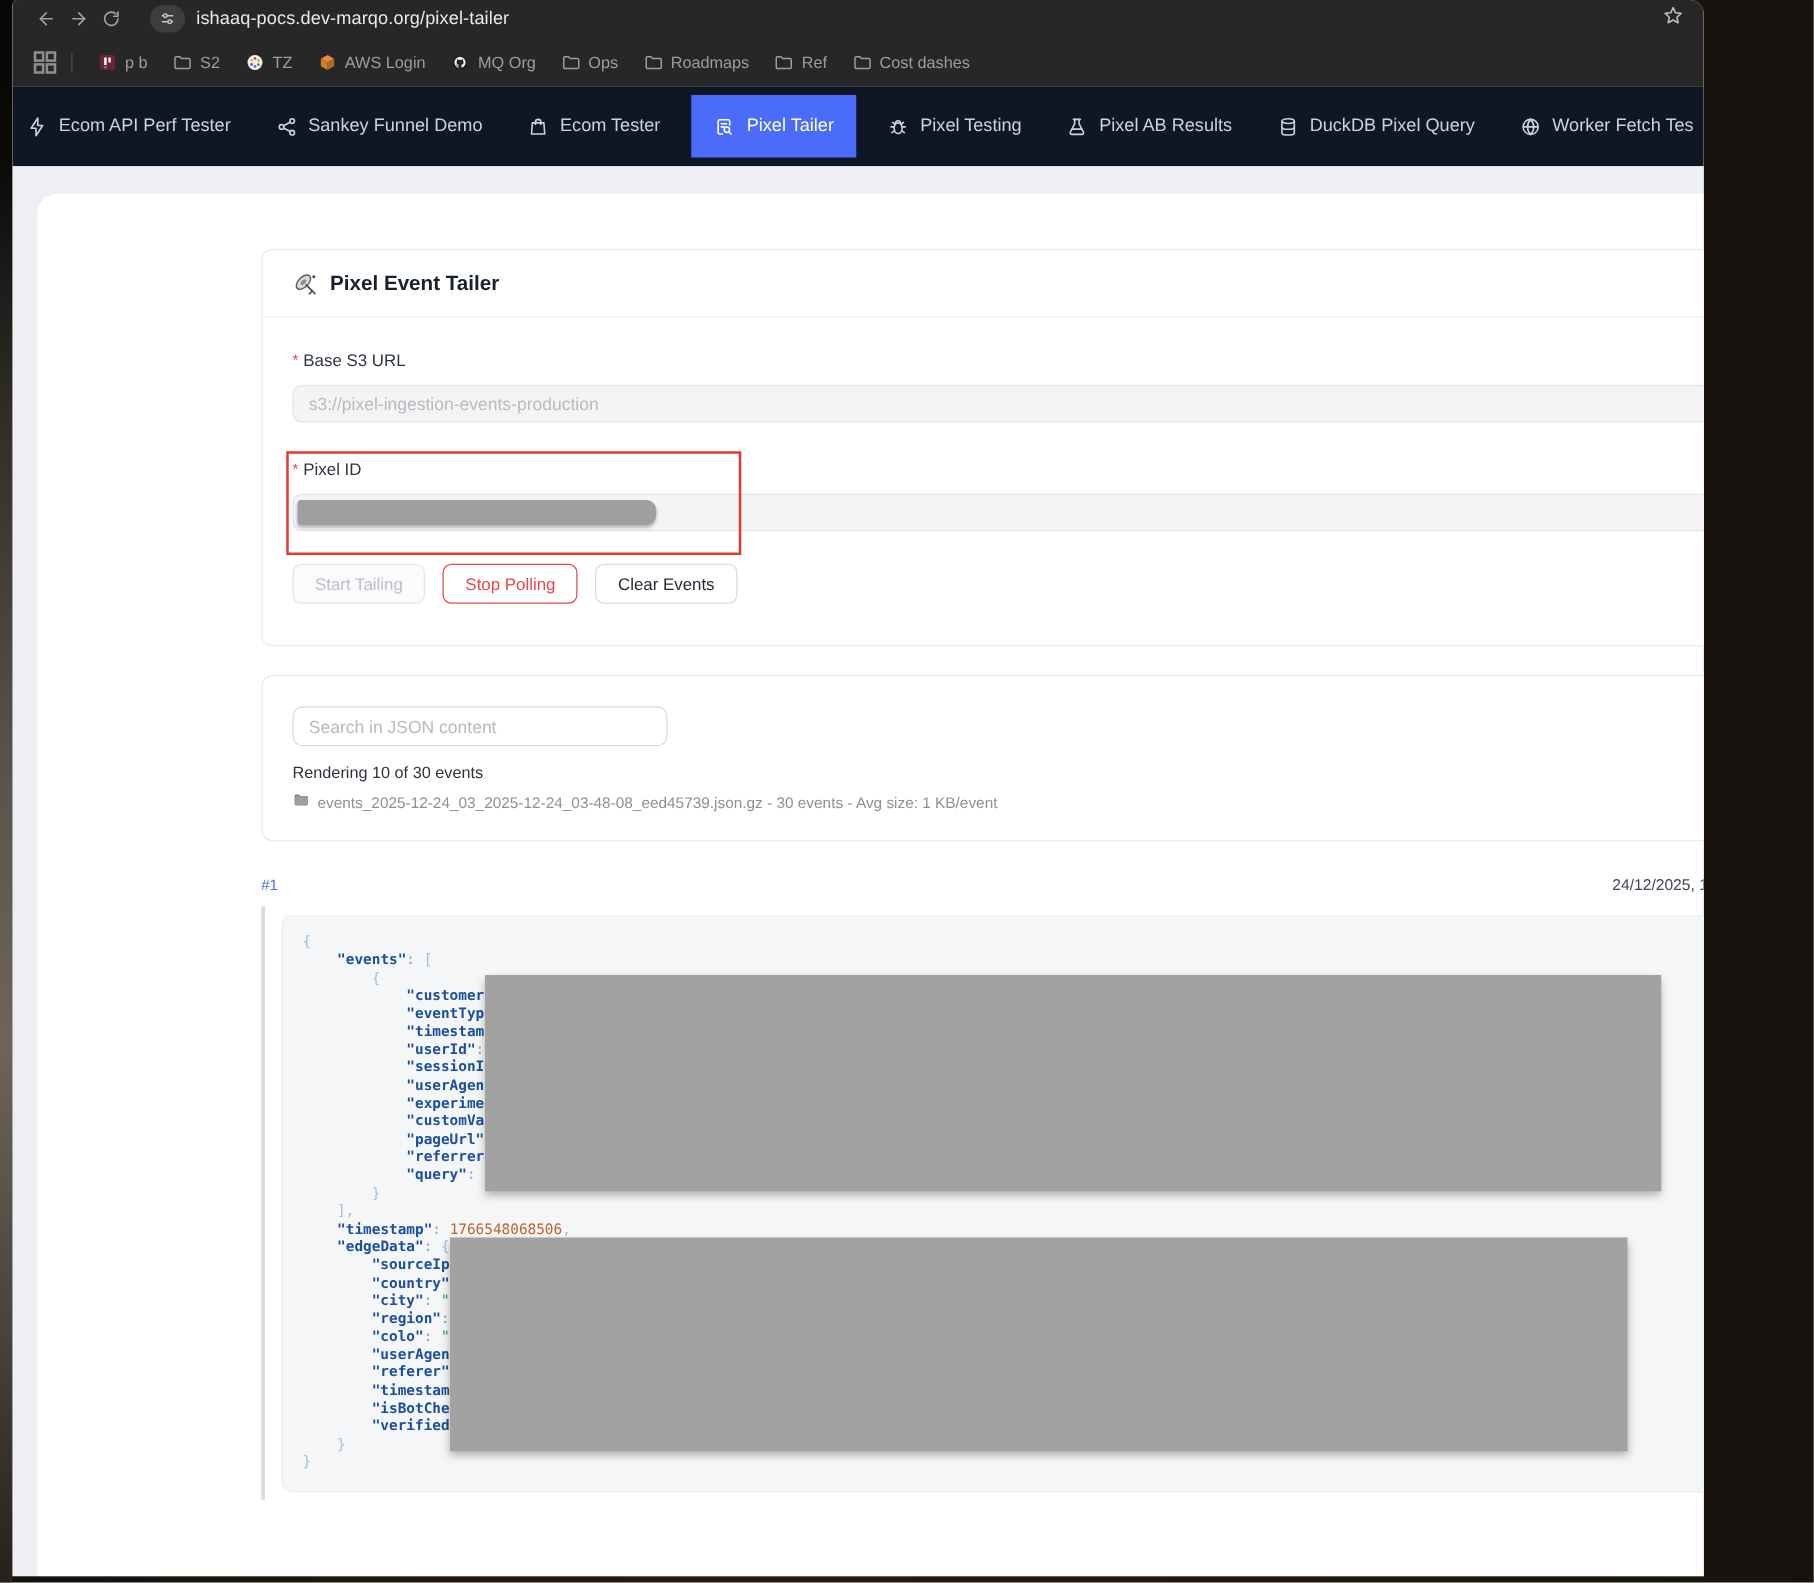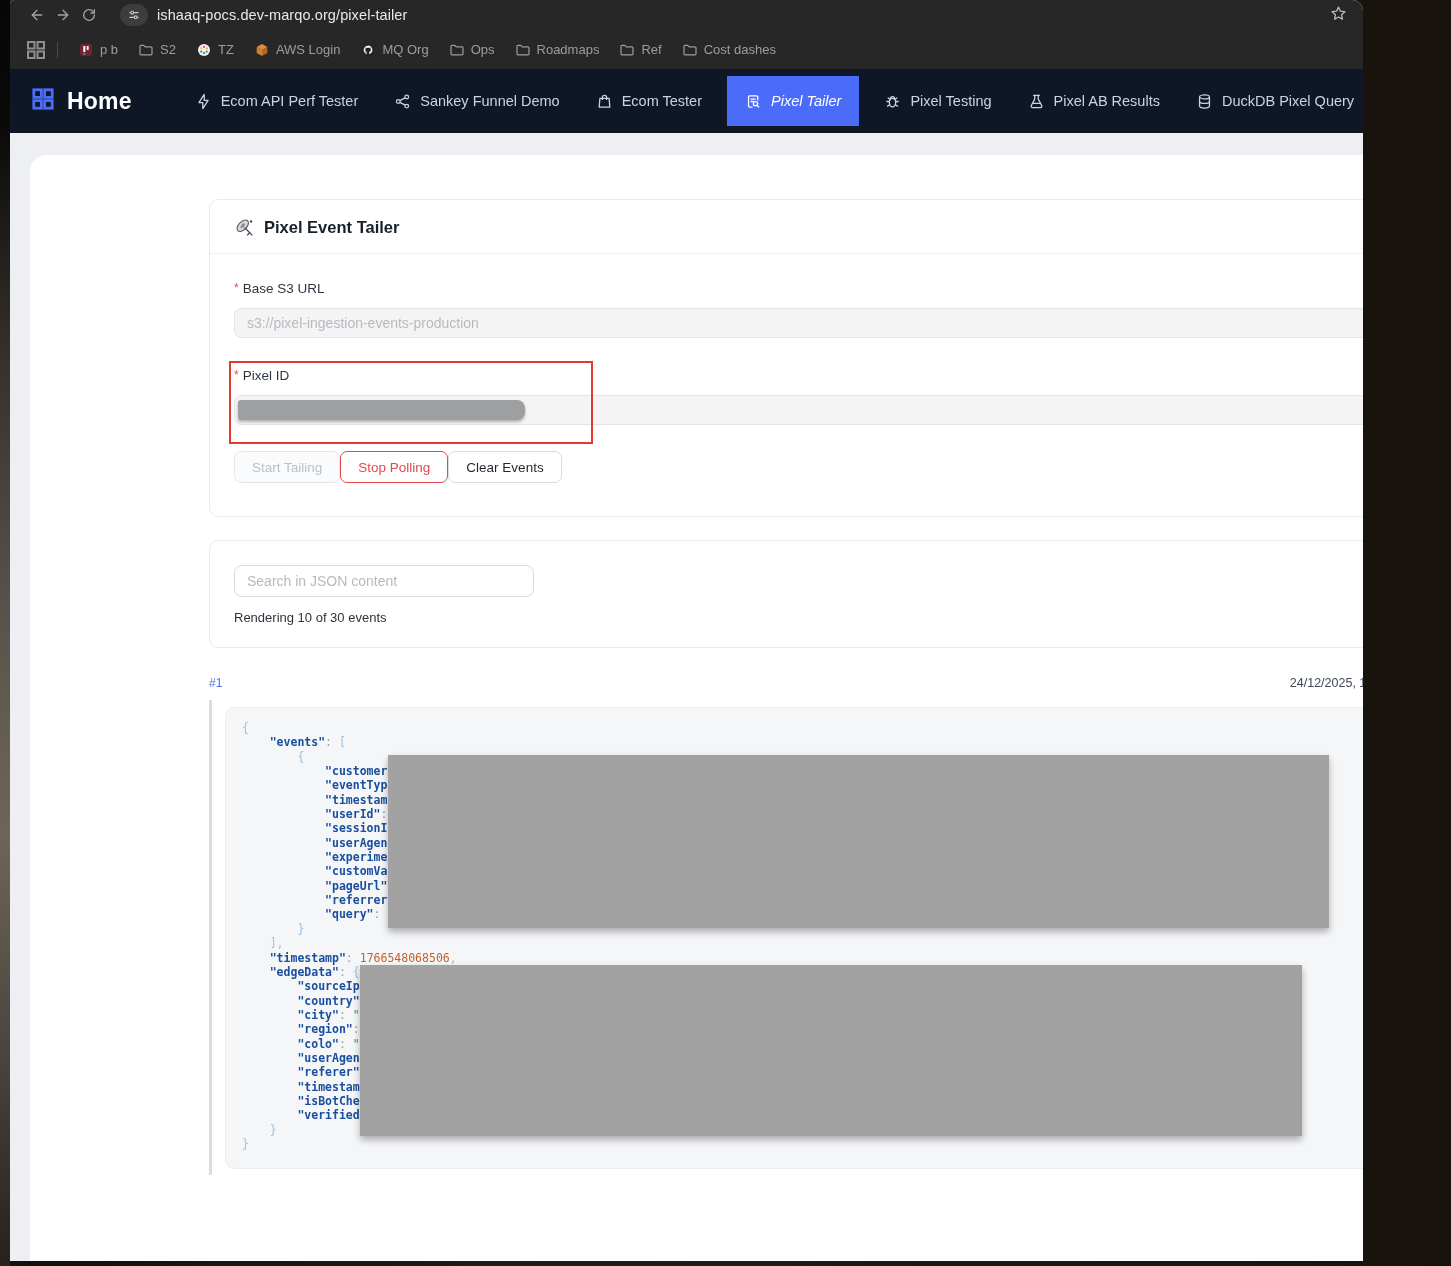--- a/index.html
+++ b/index.html
@@ -35,21 +35,21 @@
   .bookmark { display:flex; align-items:center; gap:6px; padding:0 10px; height:26px; white-space:nowrap; }
   .bookmark svg { width:16px; height:16px; flex:0 0 auto; }
   
   .app-nav { background:#0f1726; height:64px; flex:0 0 auto; display:flex; align-items:stretch; overflow:hidden; }
   .brand { display:flex; align-items:center; gap:11px; padding-left:20px; margin-right:52px; flex:0 0 auto; }
   .brand svg { width:26px; height:26px; }
   .brand-name { color:#fff; font-size:23px; font-weight:700; letter-spacing:.2px; }
   .nav-tabs { display:flex; align-items:stretch; gap:14px; white-space:nowrap; }
   .nav-tab { display:flex; align-items:center; gap:9px; color:#ccd3df; font-size:14.5px; padding:0 11px; margin:8px 0; }
   .nav-tab svg { width:17px; height:17px; flex:0 0 auto; }
-  .nav-tab.active { background:#4a6cf8; color:#fff; margin:7px 0; padding:0 18px;font-style:italic; }
+  .nav-tab.active { background:#4a6cf8; color:#fff; margin:7px 0; padding:0 18px; }
   
   .page { flex:1 1 auto; background:#edeff3; position:relative; overflow:hidden; }
   .page-card { position:absolute; left:20px; top:22px; right:0; bottom:-20px; background:#fff; border-top-left-radius:16px; }
   .content-col { position:relative; margin-left:179px; width:1199px; }
   .card { background:#fff; border:1px solid #e9ebee; border-radius:9px; position:relative; }
   .card-header { padding:17px 24px 15px; border-bottom:1px solid #eef0f2; display:flex; align-items:center; gap:9px; }
   .card-title { font-size:16.5px; font-weight:700; color:#17202b; }
   .sat-icon svg { width:21px; height:21px; display:block; }
   .card1 { margin-top:44px; }
   .card1-body { padding:27px 24px 33px; }
@@ -63,21 +63,21 @@
   .text-input::placeholder { color:#b6bac1; }
   .field-gap { height:30px; }
   .pixel-redaction {
     position:absolute; left:28px; top:200px; width:287px; height:20px;
     background:#9d9fa1; border-radius:3px 8px 8px 3px; box-shadow:0 2px 3px rgba(0,0,0,.28);
   }
   .annotation-rect {
     position:absolute; left:19px; top:161px; width:364px; height:83px;
     border:2px solid #e23b2e; pointer-events:none;
   }
-  .btn-row { display:flex; margin-top:26px;align-items:center; }
+  .btn-row { display:flex; gap:14px; margin-top:26px;align-items:center; }
   .btn { height:32px; border-radius:7px; font-size:13.5px; padding:0 17px; background:#fff;
          border:1px solid #d9dbdf; color:#1f2630; font-family:"Liberation Sans",sans-serif; display:flex; align-items:center; }
   .btn-disabled { color:#bcc0c6; border-color:#e4e6e9; background:#fafbfc; }
   .btn-danger { color:#e5484d; border-color:#e5484d; }
   .card2 { margin-top:23px; }
   .card2-header { padding:16px 24px 15px; border-bottom:1px solid #eef0f2; }
   .card2-title { font-size:15.5px; font-weight:700; color:#17202b; }
   .card2-body { padding:24px 24px 22px; }
   .search-input {
     width:300px; height:32px; border:1px solid #d7dade; background:#fff; border-radius:8px;
@@ -245,31 +245,20 @@
                 <path d="M3 6.5C3 5.7 3.7 5 4.5 5h4.2l2 2.2h8.8c.8 0 1.5.7 1.5 1.5v9c0 .8-.7 1.5-1.5 1.5h-15C3.7 19.2 3 18.5 3 17.7z"></path>
               </svg>
             </span>
             <span>Cost dashes</span>
           </div>
         </div>
     </div>
   </div>
 
   <div class="app-nav">
-    <div class="brand">
-      <span>
-        <svg viewBox="0 0 24 24" fill="none" stroke="#4a6cf8" stroke-width="2.6">
-            <rect x="3.5" y="3.5" width="7" height="7"></rect>
-            <rect x="13.5" y="3.5" width="7" height="7"></rect>
-            <rect x="3.5" y="13.5" width="7" height="7"></rect>
-            <rect x="13.5" y="13.5" width="7" height="7"></rect>
-          </svg>
-      </span>
-      <span class="brand-name">Home</span>
-    </div>
     <div class="nav-tabs" id="nav-tabs">
         <div class="nav-tab">
           <span style="display: flex;">
             <svg viewBox="0 0 24 24" fill="none" stroke="currentColor" stroke-width="1.8" stroke-linejoin="round">
               <path d="M13 2L5.5 13.5h5.5L11 22l7.5-11.5H13z"></path>
             </svg>
           </span>
           <span>Ecom API Perf Tester</span>
         </div>
         <div class="nav-tab">
@@ -377,20 +366,29 @@
             </div>
             <div class="pixel-redaction"></div>
             <div class="annotation-rect"></div>
           </div>
         </div>
 
         <div class="card card2">
           <div class="card2-body">
             <input class="search-input" placeholder="Search in JSON content" style="">
             <div class="render-status">Rendering 10 of 30 events</div>
+            <div class="file-info">
+              <span>
+                <svg viewBox="0 0 24 24">
+                    <path d="M3 6.2c0-.9.7-1.6 1.6-1.6h4.2l2 2h8.6c.9 0 1.6.7 1.6 1.6v9.6c0 .9-.7 1.6-1.6 1.6H4.6c-.9 0-1.6-.7-1.6-1.6z" fill="#7e848c"></path>
+                    <path d="M3 9.5l2-2.3h16.5l-2 11.8H4.6C3.7 19 3 18.3 3 17.4z" fill="#9aa0a8"></path>
+                  </svg>
+              </span>
+              <span>events_2025-12-24_03_2025-12-24_03-48-08_eed45739.json.gz - 30 events - Avg size: 1 KB/event</span>
+            </div>
           </div>
         </div>
 
         <div class="event-header">
           <span class="event-index">#1</span>
           <span class="event-time">24/12/2025, 14:47:48</span>
         </div>
         <div class="event-block">
           <div class="event-bar"></div>
           <div class="code-box">

